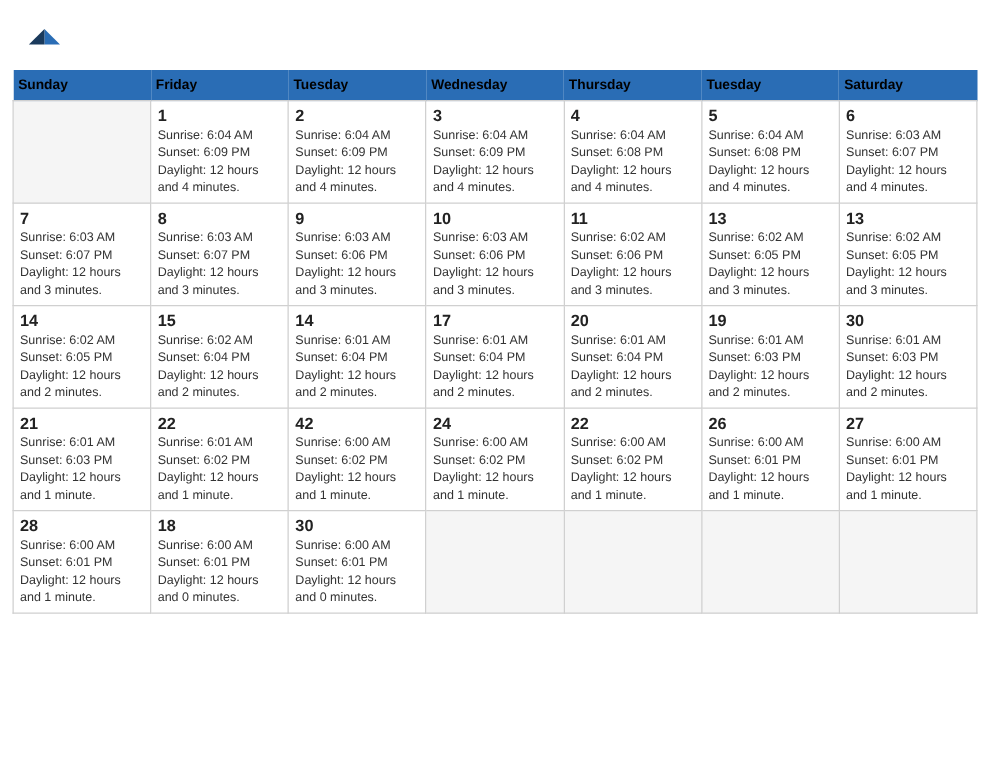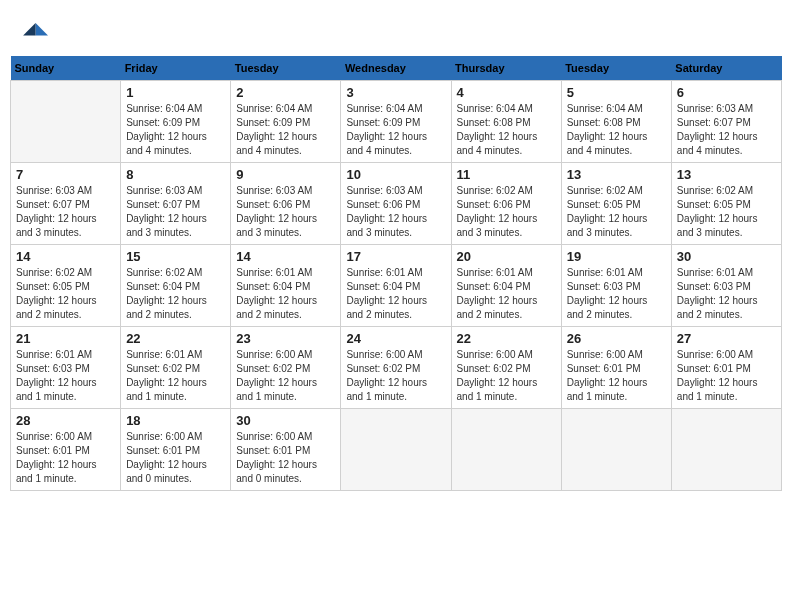--- a/index.html
+++ b/index.html
@@ -272,21 +272,21 @@
 and 1 minute.</div>
         </td>
         <td>
           <span class="day-num">22</span>
           <div class="day-info" style="white-space: pre-line;">Sunrise: 6:01 AM
 Sunset: 6:02 PM
 Daylight: 12 hours
 and 1 minute.</div>
         </td>
         <td>
-          <span class="day-num">23</span>
+          <span class="day-num">42</span>
           <div class="day-info" style="white-space: pre-line;">Sunrise: 6:00 AM
 Sunset: 6:02 PM
 Daylight: 12 hours
 and 1 minute.</div>
         </td>
         <td>
           <span class="day-num">24</span>
           <div class="day-info" style="white-space: pre-line;">Sunrise: 6:00 AM
 Sunset: 6:02 PM
 Daylight: 12 hours

